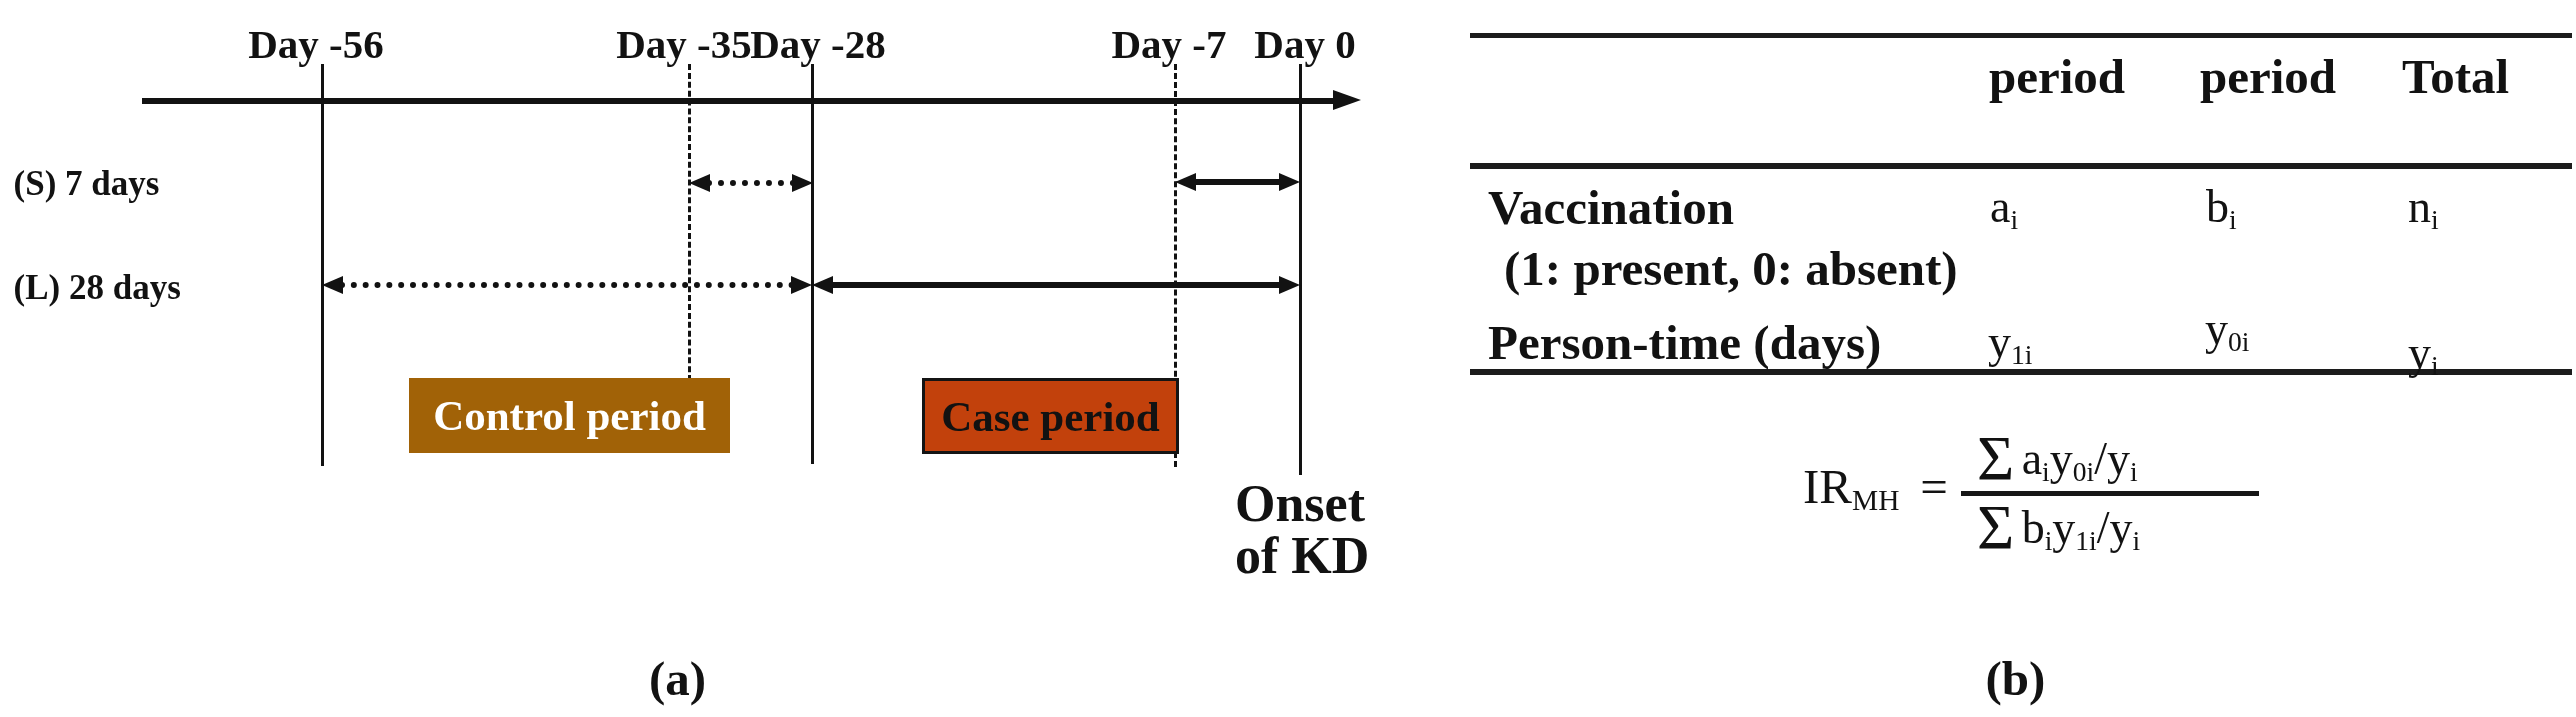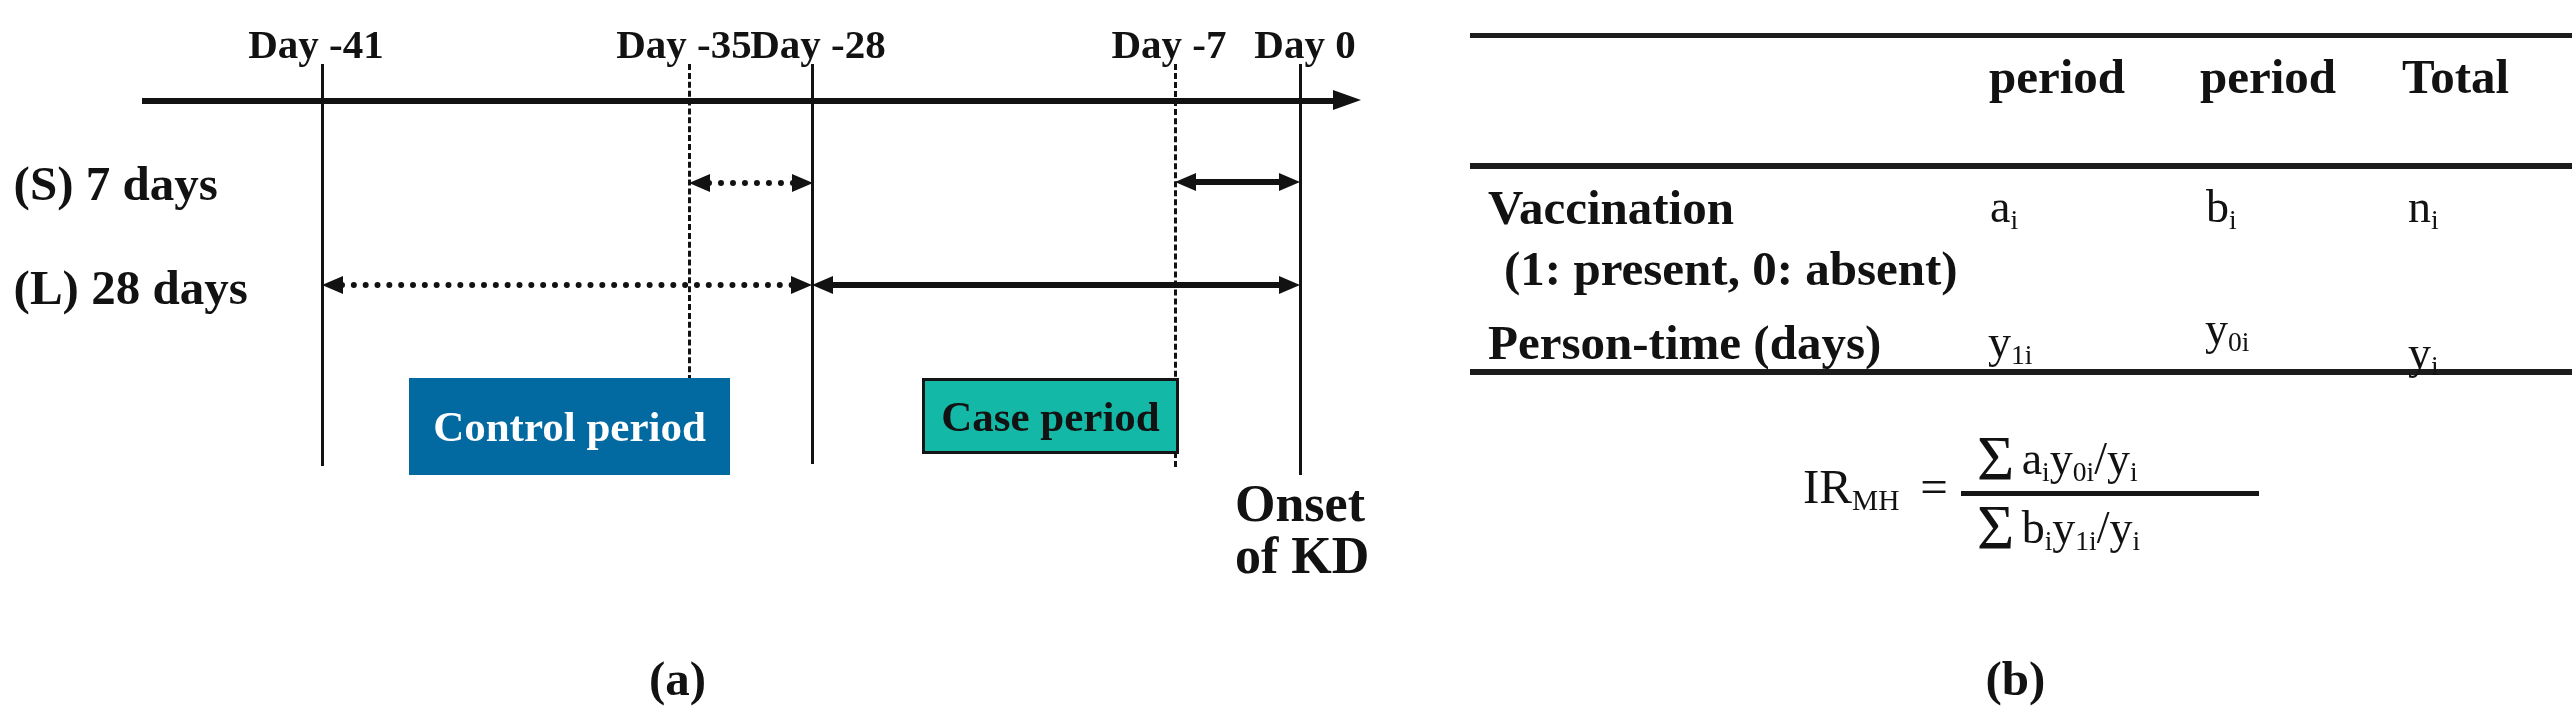--- a/index.html
+++ b/index.html
@@ -12,29 +12,29 @@
     overflow:hidden;
   }
   .abs{position:absolute;}
   .center{transform:translateX(-50%);}
   
   .day-label{font-size:41px;font-weight:bold;white-space:nowrap;line-height:41px;}
   .axis-shaft{height:6.2px;background:#121212;}
   .axis-head{width:0;height:0;border-left:28px solid #121212;border-top:10.5px solid transparent;border-bottom:10.5px solid transparent;}
   .vline{width:3.1px;background:#121212;z-index:0;}
   .vdash{width:0;border-left:3.1px dashed #121212;z-index:0;}
-  .rowlabel{font-size:49px;font-weight:bold;white-space:nowrap;line-height:52px;}
+  .rowlabel{font-size:35px;font-weight:bold;white-space:nowrap;line-height:52px;}
   .dbl{height:20px;z-index:1;}
   .dbl .head-l{position:absolute;left:0;top:0.6px;width:0;height:0;border-right:21px solid #121212;border-top:9.3px solid transparent;border-bottom:9.3px solid transparent;}
   .dbl .head-r{position:absolute;right:0;top:0.6px;width:0;height:0;border-left:21px solid #121212;border-top:9.3px solid transparent;border-bottom:9.3px solid transparent;}
   .dbl .shaft-solid{position:absolute;left:17.3px;right:17.3px;top:7.4px;height:5.6px;background:#121212;}
   .dbl .shaft-dotted{position:absolute;left:17.3px;right:17.3px;top:7.4px;height:0;border-top:6.2px dotted #121212;}
   .period-box{display:flex;align-items:center;justify-content:center;font-size:43px;font-weight:bold;white-space:nowrap;z-index:2;}
   .control-box{color:#ffffff;}
-  .case-box{border:3.1px solid #141414;background:#14b8a6;color:#121212;}
+  .case-box{border:3.1px solid #141414;background:#c2410c;color:#121212;}
   .onset{font-size:52px;font-weight:bold;line-height:52px;white-space:nowrap;}
   .caption{font-size:49px;font-weight:bold;text-align:center;width:99px;}
   
   .rule{left:1470px;width:1102px;background:#1c1c1c;}
   .th{font-size:49px;font-weight:bold;line-height:57px;white-space:nowrap;}
   .rl{font-size:49px;font-weight:bold;line-height:61px;white-space:nowrap;}
   .val{font-size:46px;line-height:49px;white-space:nowrap;}
   sub{font-size:0.6em;line-height:0;vertical-align:-0.25em;}
   .formula-lhs{font-size:49px;line-height:52px;white-space:nowrap;margin-left:12px;}
   .frac{width:298px;}
@@ -44,21 +44,21 @@
   .frac .bar{height:0;border-top:5.6px solid #161616;}
   .sigma{font-size:64px;line-height:56px;margin-right:7.4px;}
 </style>
 </head>
 <body>
 
 <div class="figure">
 
   <div>
 
-    <div class="abs day-label center" style="left:316px;top:23.5px;">Day -41</div>
+    <div class="abs day-label center" style="left:316px;top:23.5px;">Day -56</div>
     <div class="abs day-label center" style="left:684px;top:23.5px;">Day -35</div>
     <div class="abs day-label center" style="left:818px;top:23.5px;">Day -28</div>
     <div class="abs day-label center" style="left:1169px;top:23.5px;">Day -7</div>
     <div class="abs day-label center" style="left:1305px;top:23.5px;">Day 0</div>
 
     <div class="abs axis-shaft" style="left:142px;top:98px;width:1193px;"></div>
     <div class="abs axis-head" style="left:1333px;top:90px;"></div>
 
     <div class="abs vline" style="left:321px;top:64px;height:402px;"></div>
     <div class="abs vdash" style="left:688px;top:64px;height:326px;"></div>
@@ -84,21 +84,21 @@
       <span class="head-l"></span>
       <span class="shaft-dotted"></span>
       <span class="head-r"></span>
     </div>
     <div class="abs dbl" style="left:812px;top:275px;width:488px;">
       <span class="head-l"></span>
       <span class="shaft-solid"></span>
       <span class="head-r"></span>
     </div>
 
-    <div class="abs period-box control-box" style="left:409px;top:378px;width:321px;height:97px;background:#0369a1;">
+    <div class="abs period-box control-box" style="left:409px;top:378px;width:321px;height:75px;background:#a16207;">
       <span>Control period</span>
     </div>
     <div class="abs period-box case-box" style="left:922px;top:378px;width:251px;height:70px;">
       <span>Case period</span>
     </div>
 
     <div class="abs onset" style="left:1235px;top:478px;">
       <div>Onset</div>
       <div>of KD</div>
     </div>

